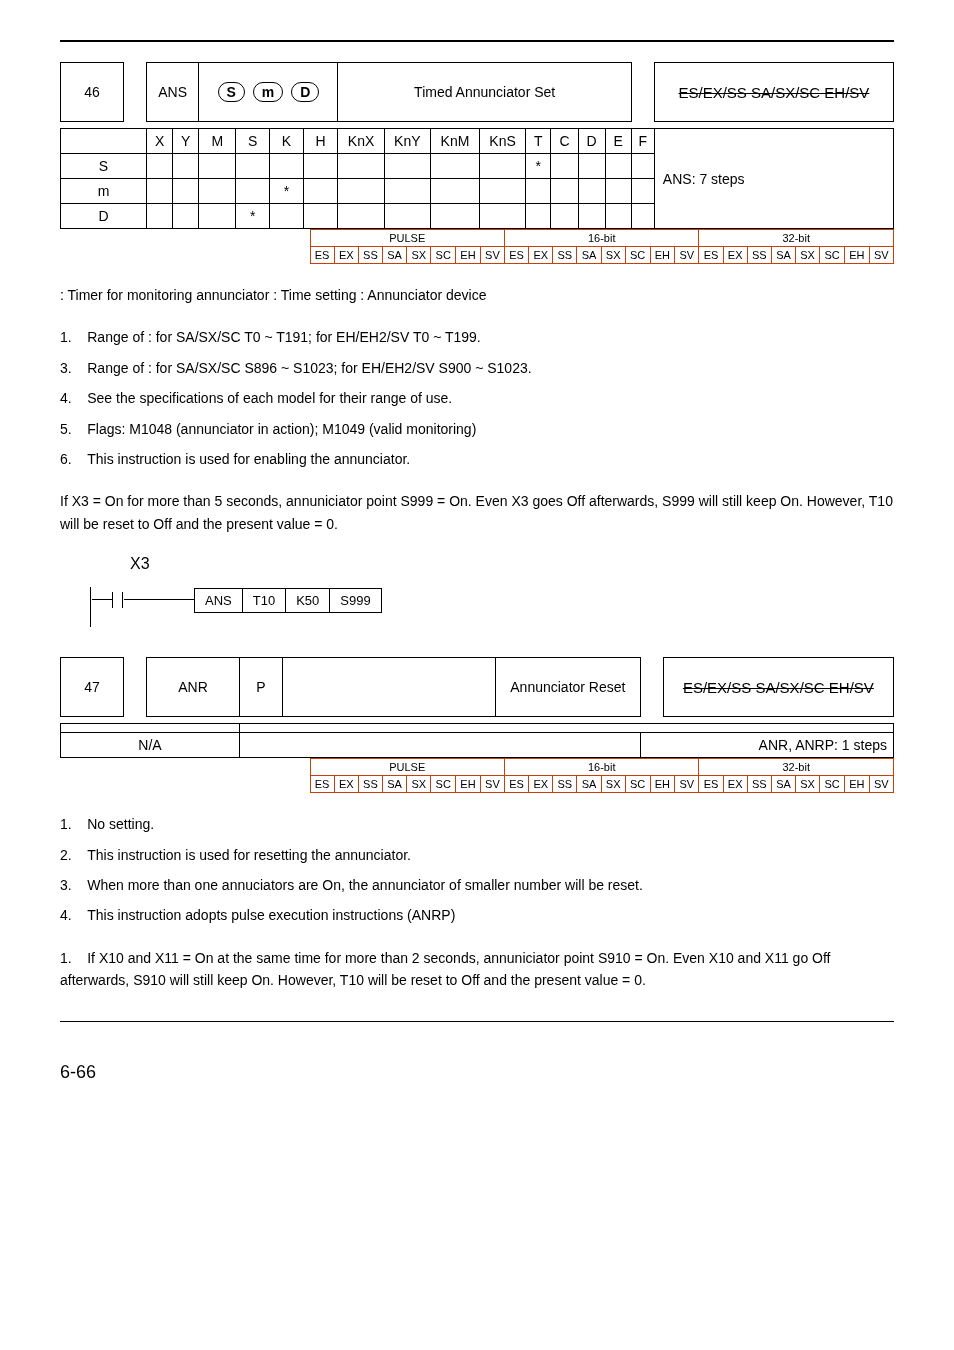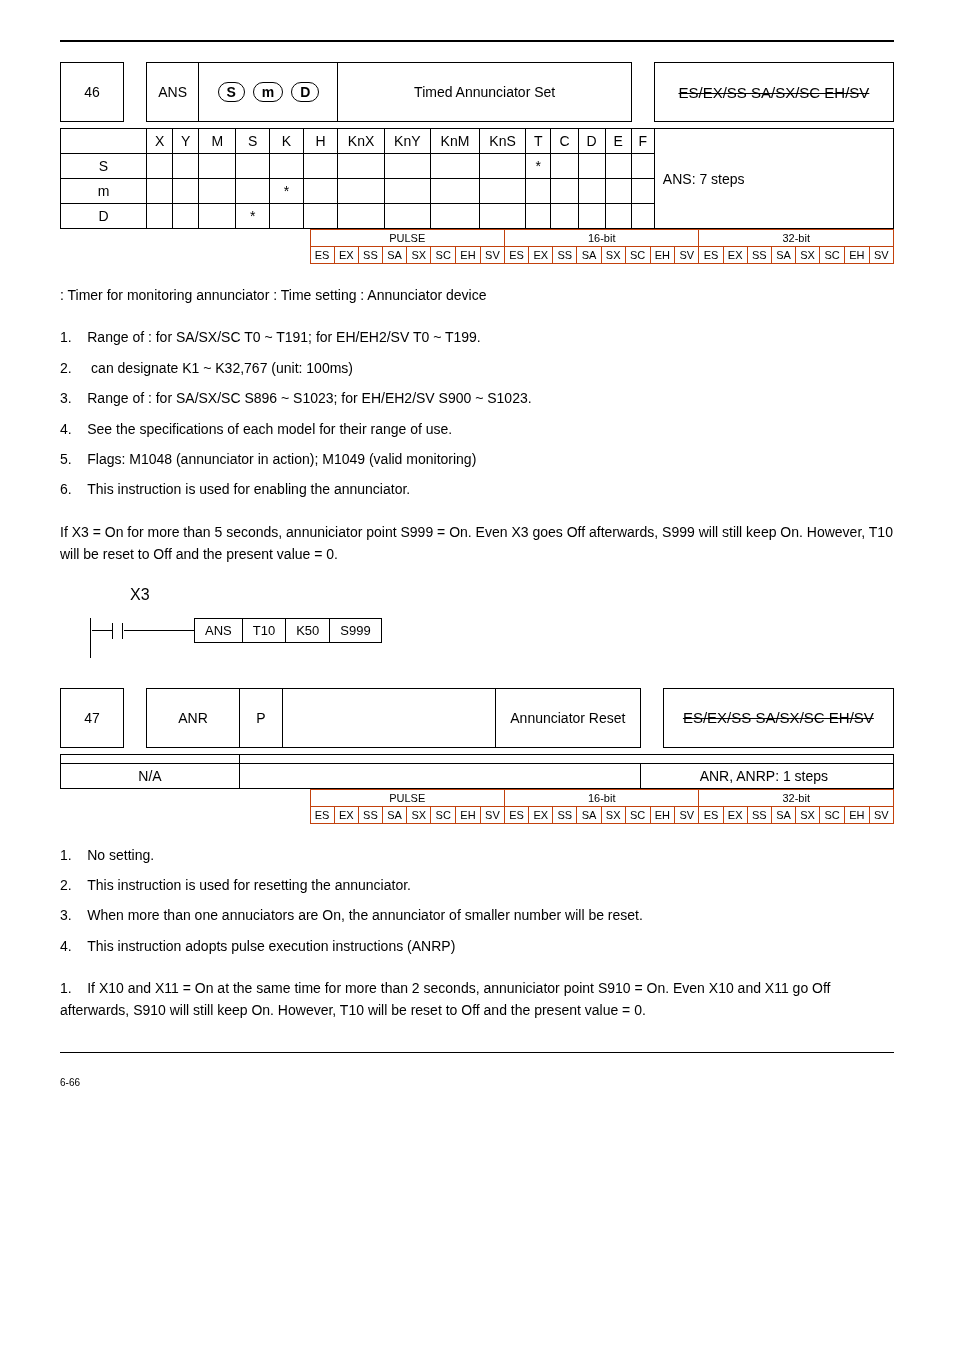--- a/index.html
+++ b/index.html
@@ -16,21 +16,21 @@
 .bit-table .nobord{border:none}
 .section{margin:20px 0}
 .para{margin:8px 0;line-height:1.6}
 .ladder{margin:10px 0 30px 30px}
 .ladder-line{display:flex;align-items:center}
 .vline{border-left:1px solid #000;height:26px;width:1px}
 .hline{border-top:1px solid #000;height:1px}
 .contact{display:flex;align-items:center}
 .contact-bar{width:1px;height:16px;border-left:1px solid #000}
 .box{border:1px solid #000;padding:4px 10px;font-size:13px}
-.page-num{margin-top:24px;font-size:10px}
+.page-num{margin-top:40px;font-size:18px}
 .label-above{font-size:16px;margin-left:40px;margin-bottom:14px}
 </style>
 </head>
 <body>
 
 <hr class="top">
 
 <table class="api-table">
 <tbody>
       <tr class="header-row">
@@ -162,21 +162,20 @@
       </tr>
 </tbody>
   </table>
 
 <div class="section">
   <div class="para"> : Timer for monitoring annunciator        : Time setting       : Annunciator device</div>
 </div>
 
 <div class="section">
   <div class="para">1.&nbsp;&nbsp;&nbsp;&nbsp;<span>Range of   : for SA/SX/SC T0 ~ T191; for EH/EH2/SV T0 ~ T199.</span></div>
-  <div class="para">2.&nbsp;&nbsp;&nbsp;&nbsp;<span>    can designate K1 ~ K32,767 (unit: 100ms)</span></div>
   <div class="para">3.&nbsp;&nbsp;&nbsp;&nbsp;<span>Range of   : for SA/SX/SC S896 ~ S1023; for EH/EH2/SV S900 ~ S1023.</span></div>
   <div class="para">4.&nbsp;&nbsp;&nbsp;&nbsp;<span>See the specifications of each model for their range of use.</span></div>
   <div class="para">5.&nbsp;&nbsp;&nbsp;&nbsp;<span>Flags: M1048 (annunciator in action); M1049 (valid monitoring)</span></div>
   <div class="para">6.&nbsp;&nbsp;&nbsp;&nbsp;<span>This instruction is used for enabling the annunciator.</span></div>
 </div>
 
 <div class="section">
   <div class="para">If X3 = On for more than 5 seconds, annuniciator point S999 = On. Even X3 goes Off afterwards, S999 will still keep On. However, T10 will be reset to Off and the present value = 0.</div>
 </div>
 
@@ -214,21 +213,21 @@
 <tr>
         <td colspan="8" class="nobord" style="height:6px;padding:0"></td>
       </tr>
 <tr>
   <td colspan="3"></td>
   <td colspan="5"></td>
 </tr>
 <tr>
   <td colspan="3">N/A</td>
   <td colspan="3"></td>
-  <td colspan="2" style="text-align:center;padding-left:0">ANR, ANRP: 1 steps</td>
+  <td colspan="2" style="text-align:right;padding-left:0">ANR, ANRP: 1 steps</td>
 </tr>
 </tbody>
   </table>
 
 <table class="bit-table">
 <tbody>
       <tr>
   <td class="nobord" style="width:30%"></td>
   <td colspan="8">PULSE</td>
   <td colspan="8">16-bit</td>

